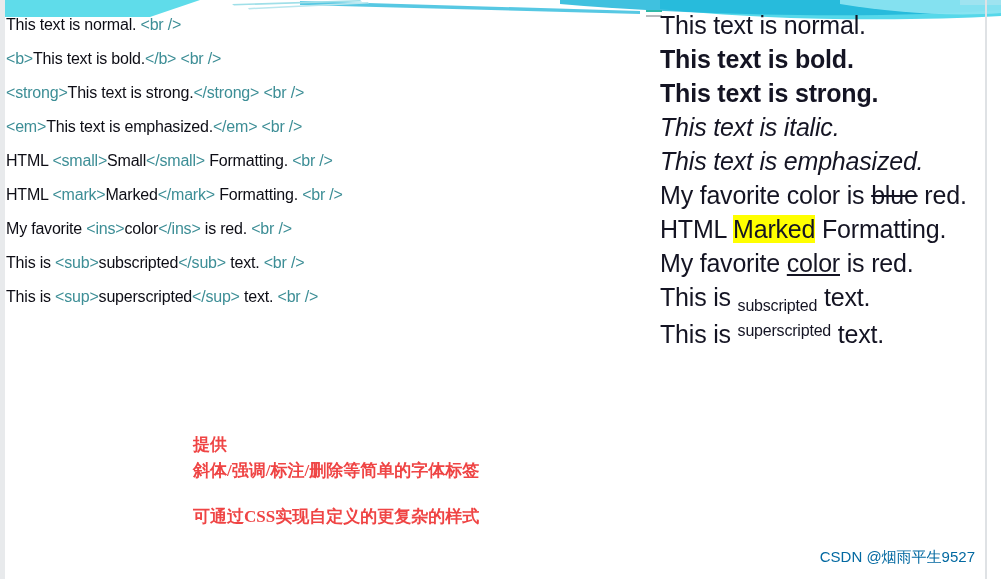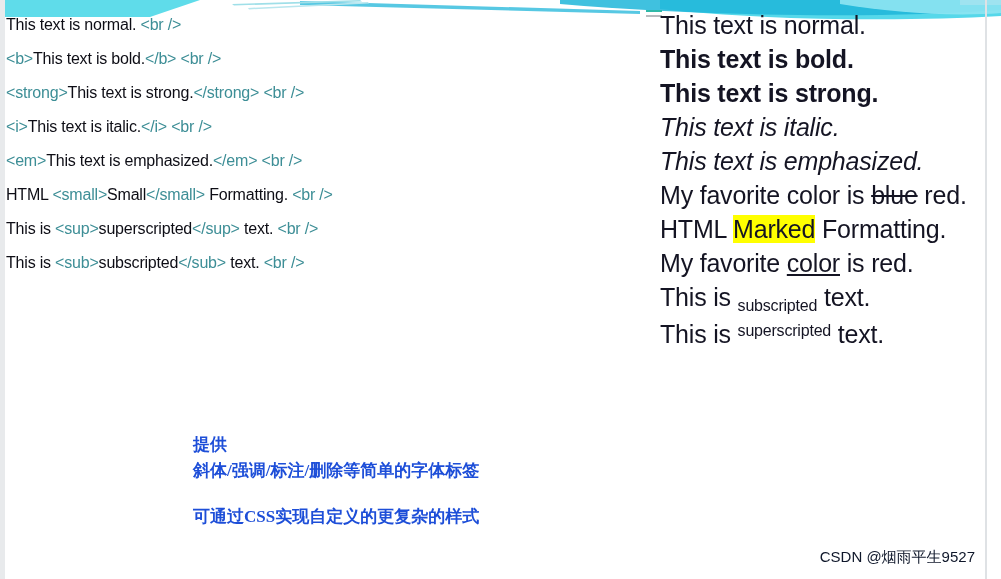--- a/index.html
+++ b/index.html
@@ -111,35 +111,35 @@
     background: #2fb9a8;
   }
   #render-marker i.grey { background: #b7bbbe; }
 
   
   #notes {
     position: absolute;
     left: 193px;
     top: 432px;
     width: 620px;
-    color: #1d4ed8;
+    color: #ef4444;
     font-weight: bold;
     font-size: 17px;
     line-height: 26px;
     font-family: "Liberation Serif", serif;
   }
   #notes .note-gap { height: 20px; }
 
   
   #watermark {
     position: absolute;
     right: 26px;
     bottom: 12px;
     font-size: 15px;
-    color: #0f172a;
+    color: #0369a1;
     font-family: "Liberation Sans", sans-serif;
     white-space: nowrap;
   }
 </style>
 </head>
 <body>
 
 <div id="slide">
 
   <div id="banner">
@@ -155,25 +155,26 @@
     </svg>
   </div>
 
   <div class="edge-left"></div>
   <div class="edge-right"></div>
 
   <div id="code-column">
       <div class="code-line"><span>This text is normal. </span><span class="tag">&lt;br /&gt;</span></div>
       <div class="code-line"><span class="tag">&lt;b&gt;</span><span>This text is bold.</span><span class="tag">&lt;/b&gt;</span><span>  </span><span class="tag">&lt;br /&gt;</span></div>
       <div class="code-line"><span class="tag">&lt;strong&gt;</span><span>This text is strong.</span><span class="tag">&lt;/strong&gt;</span><span> </span><span class="tag">&lt;br /&gt;</span></div>
-      <div class="code-line"><span class="tag">&lt;i&gt;</span><span>This text is italic.</span><span class="tag">&lt;/i&gt;</span><span>  </span><span class="tag">&lt;br /&gt;</span></div>
       <div class="code-line"><span class="tag">&lt;em&gt;</span><span>This text is emphasized.</span><span class="tag">&lt;/em&gt;</span><span> </span><span class="tag">&lt;br /&gt;</span></div>
       <div class="code-line"><span>HTML </span><span class="tag">&lt;small&gt;</span><span>Small</span><span class="tag">&lt;/small&gt;</span><span> Formatting. </span><span class="tag">&lt;br /&gt;</span></div>
+      <div class="code-line"><span>HTML </span><span class="tag">&lt;mark&gt;</span><span>Marked</span><span class="tag">&lt;/mark&gt;</span><span> Formatting. </span><span class="tag">&lt;br /&gt;</span></div>
+      <div class="code-line"><span>My favorite </span><span class="tag">&lt;ins&gt;</span><span>color</span><span class="tag">&lt;/ins&gt;</span><span> is red. </span><span class="tag">&lt;br /&gt;</span></div>
+      <div class="code-line"><span>This is </span><span class="tag">&lt;sub&gt;</span><span>subscripted</span><span class="tag">&lt;/sub&gt;</span><span> text. </span><span class="tag">&lt;br /&gt;</span></div>
       <div class="code-line"><span>This is </span><span class="tag">&lt;sup&gt;</span><span>superscripted</span><span class="tag">&lt;/sup&gt;</span><span> text. </span><span class="tag">&lt;br /&gt;</span></div>
-      <div class="code-line"><span>This is </span><span class="tag">&lt;sub&gt;</span><span>subscripted</span><span class="tag">&lt;/sub&gt;</span><span> text. </span><span class="tag">&lt;br /&gt;</span></div>
     </div>
 
   <div id="render-marker">
     <i></i>
     <i class="grey"></i>
   </div>
 
   <div id="render-column">
       <div class="render-line"><span>This text is normal.</span></div>
       <div class="render-line"><span class="r-bold">This text is bold.</span></div>

